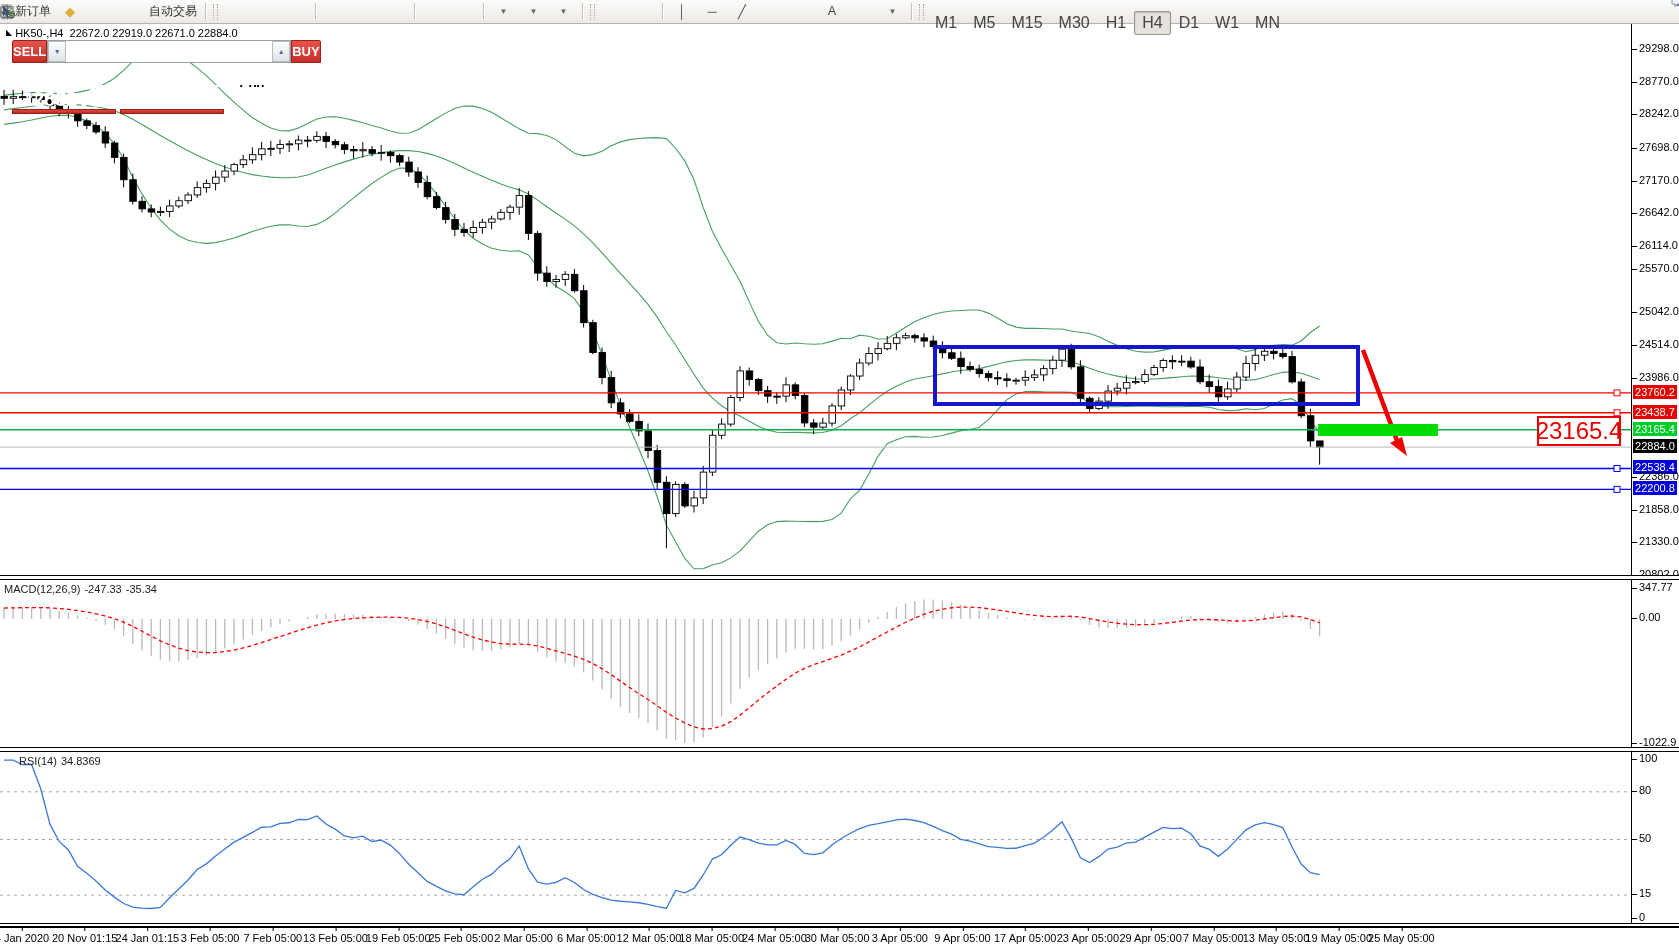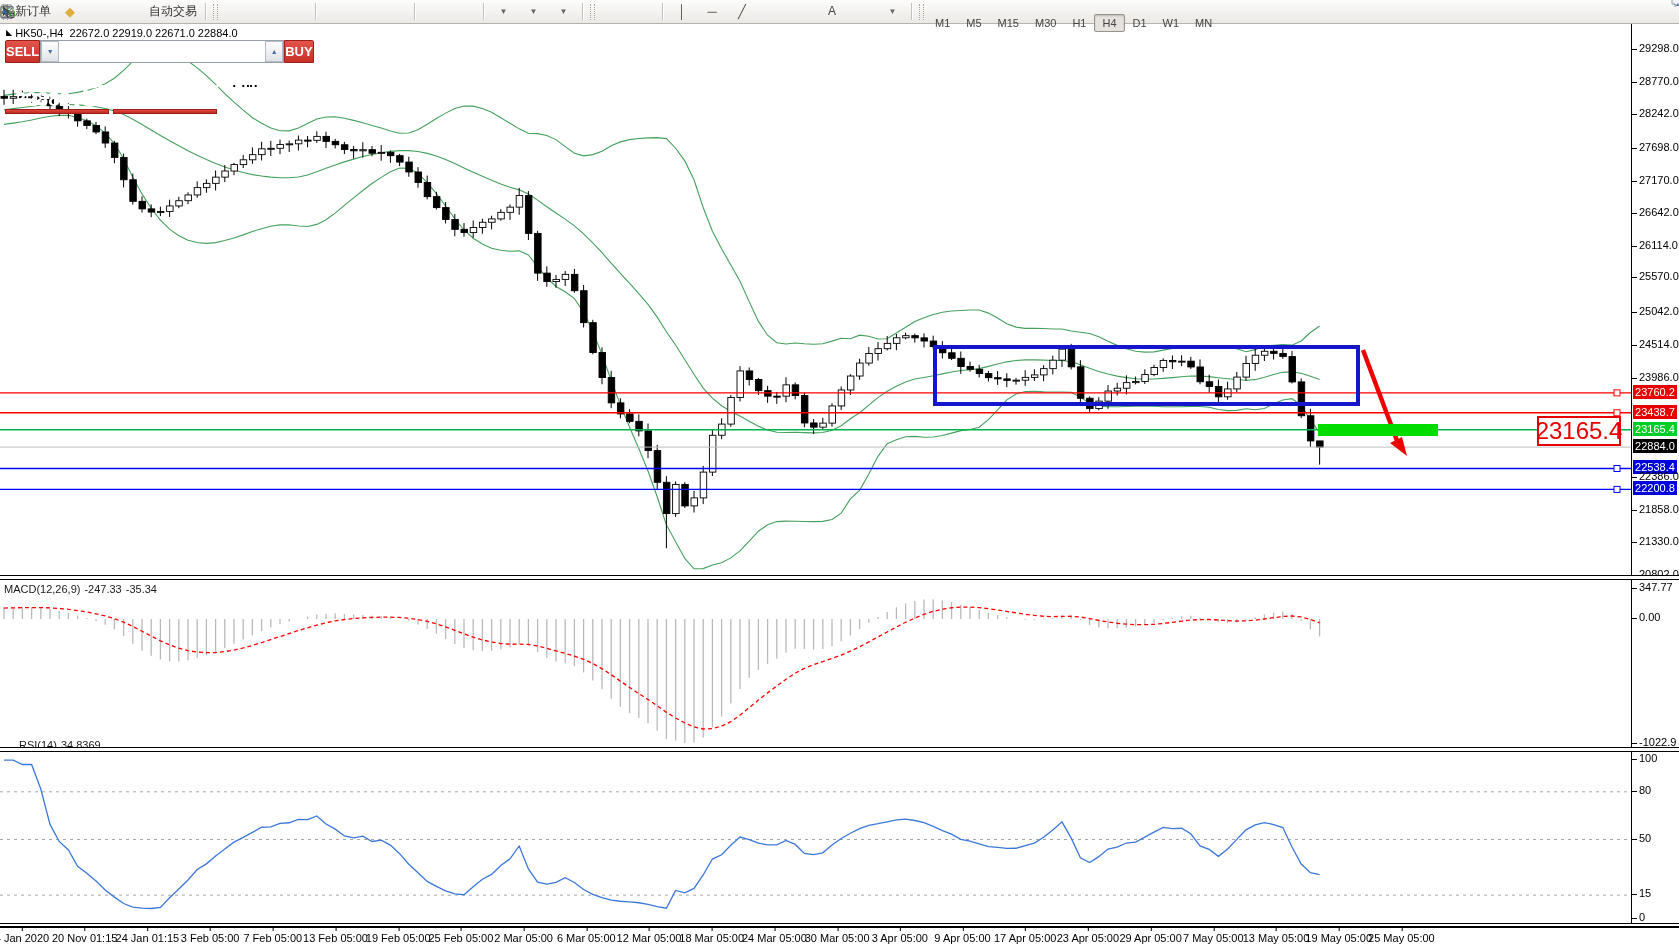--- a/index.html
+++ b/index.html
@@ -8,40 +8,40 @@
   
   .toolbar{position:absolute;left:0;top:0;width:1679px;height:23px;
     background:linear-gradient(#fcfcfb,#ece9e5);border-bottom:1px solid #b7b3ad;
     display:flex;align-items:center;font-size:12px;color:#333;z-index:40;}
   .tbtn{height:20px;min-width:22px;display:flex;align-items:center;justify-content:center;
     gap:3px;padding:0 3px;border:1px solid transparent;border-radius:2px;cursor:default;white-space:nowrap;}
   .tsep{width:1px;height:17px;background:#c4c0ba;box-shadow:1px 0 0 #fff;margin:0 4px;}
   .grip{width:3px;height:16px;margin:0 3px;border-left:1px dotted #a9a49c;border-right:1px dotted #a9a49c;}
   .glyph{font-size:13px;line-height:13px;color:#55584f;} .g-gold{color:#dfae3c;}
   .dd{font-size:8px;color:#666;margin-left:1px;}
-  .tf{font-size:11px;padding:2px 7px;color:#444;border:1px solid transparent;border-radius:2px;margin-top:23px;}
+  .tf{font-size:16px;padding:2px 7px;color:#444;border:1px solid transparent;border-radius:2px;margin-top:23px;}
   .tf.active{background:#e6e3de;border-color:#99948b;box-shadow:inset 0 1px 2px rgba(0,0,0,.18);}
   .tb-right{position:absolute;right:8px;top:2px;display:flex;gap:8px;align-items:center;}
   
   #win{position:absolute;left:0;top:23px;width:1679px;height:924px;background:#fff;}
   svg{position:absolute;left:0;}
   #mainSvg{top:0;} #macdSvg{top:557px;} #rsiSvg{top:729px;}
   .splitter{position:absolute;left:0;width:1679px;background:#fff;
     border-top:1px solid #000;border-bottom:1px solid #000;z-index:20;}
   #vaxis{position:absolute;left:1631px;top:0;width:48px;height:904px;
     border-left:1px solid #000;background:#fff;z-index:10;font-size:11px;}
   .tick{position:absolute;left:0;padding-left:7px;color:#000;white-space:nowrap;}
   .tick::before{content:"";position:absolute;left:0;top:7px;width:5px;height:1px;background:#000;}
   .axis-label{position:absolute;left:1px;width:44px;text-align:center;color:#fff;
     font-size:11px;padding:1px 0;white-space:nowrap;}
   
   #chartHeader{position:absolute;left:6px;top:4px;font-size:11px;color:#000;z-index:30;}
   #chartHeader span{margin-right:3px;}
   
-  #tpanel{position:absolute;left:5px;top:17px;width:212px;z-index:35;font-weight:bold;}
+  #tpanel{position:absolute;left:12px;top:17px;width:212px;z-index:35;font-weight:bold;}
   #tpanel .row1{display:flex;height:23px;}
   .redbtn{background:linear-gradient(#e4544b,#c72f27);color:#fff;border:1px solid #9c2019;
     display:flex;align-items:center;justify-content:center;font-size:13px;}
   #sellBtn{width:45px;border-radius:2px 0 0 0;}
   #buyBtn{width:45px;border-radius:0 2px 0 0;}
   .volwrap{flex:1;display:flex;border:1px solid #9aa0a8;background:#fff;align-items:stretch;}
   .spin{width:16px;background:linear-gradient(#fdfdfd,#dfe3e8);border:1px solid #b7bcc4;
     font-size:7px;color:#4a6ea8;display:flex;align-items:center;justify-content:center;}
   .vol{flex:1;border:none;outline:none;text-align:right;font-size:14px;font-weight:bold;
     font-family:"Liberation Sans",sans-serif;padding-right:8px;min-width:0;margin-top:44px;}
@@ -744,21 +744,21 @@
     </div>
   </div>
 
   <div id="blueBox" class="anno" style="left: 933px; top: 322px; width: 419px; height: 53px;"></div>
   <div id="greenBar" class="anno" style="left: 1318px; top: 401px; width: 120px; height: 12px;"></div>
   <div id="bigLabel" class="anno" style="left: 1537px; top: 393px; width: 80px; height: 26px;">23165.4</div>
 
   <div class="indLabel" id="macdLabel" style="top: 560px;">
     <span>MACD(12,26,9)</span><span>-247.33</span><span>-35.34</span>
   </div>
-  <div class="indLabel" id="rsiLabel" style="top: 716px; padding-left: 15px;">
+  <div class="indLabel" id="rsiLabel" style="top: 732px; padding-left: 15px;">
     <span>RSI(14)</span><span>34.8369</span>
   </div>
 
   <div class="splitter" style="top:552px;height:3px;"></div>
   <div class="splitter" style="top:724px;height:3px;"></div>
   <div class="splitter" style="top:900px;height:2px;"></div>
 
   <div id="vaxis">
       <div class="axis-label" style="top: 361.853px; background: rgb(230, 0, 0);">23760.2</div>
       <div class="axis-label" style="top: 381.758px; background: rgb(230, 0, 0);">23438.7</div>
@@ -766,21 +766,21 @@
       <div class="axis-label" style="top: 416.1px; background: rgb(0, 0, 0);">22884.0</div>
       <div class="axis-label" style="top: 437.497px; background: rgb(0, 0, 220);">22538.4</div>
       <div class="axis-label" style="top: 458.398px; background: rgb(0, 0, 220);">22200.8</div>
       <div class="tick" style="top: 19px;">29298.0</div>
       <div class="tick" style="top: 51.6893px;">28770.0</div>
       <div class="tick" style="top: 84.3785px;">28242.0</div>
       <div class="tick" style="top: 118.058px;">27698.0</div>
       <div class="tick" style="top: 150.748px;">27170.0</div>
       <div class="tick" style="top: 183.437px;">26642.0</div>
       <div class="tick" style="top: 216.126px;">26114.0</div>
-      <div class="tick" style="top: 247px; text-align: center;">25570.0</div>
+      <div class="tick" style="top: 239px; text-align: center;">25570.0</div>
       <div class="tick" style="top: 282.495px;">25042.0</div>
       <div class="tick" style="top: 315.185px;">24514.0</div>
       <div class="tick" style="top: 347.874px;">23986.0</div>
       <div class="tick" style="top: 446.932px;">22386.0</div>
       <div class="tick" style="top: 479.621px;">21858.0</div>
       <div class="tick" style="top: 512.311px;">21330.0</div>
       <div class="tick" style="top: 545px;">20802.0</div>
       <div class="tick" style="top: 558px;">347.77</div>
       <div class="tick" style="top: 588px;">0.00</div>
       <div class="tick" style="top: 713px;">-1022.9</div>

